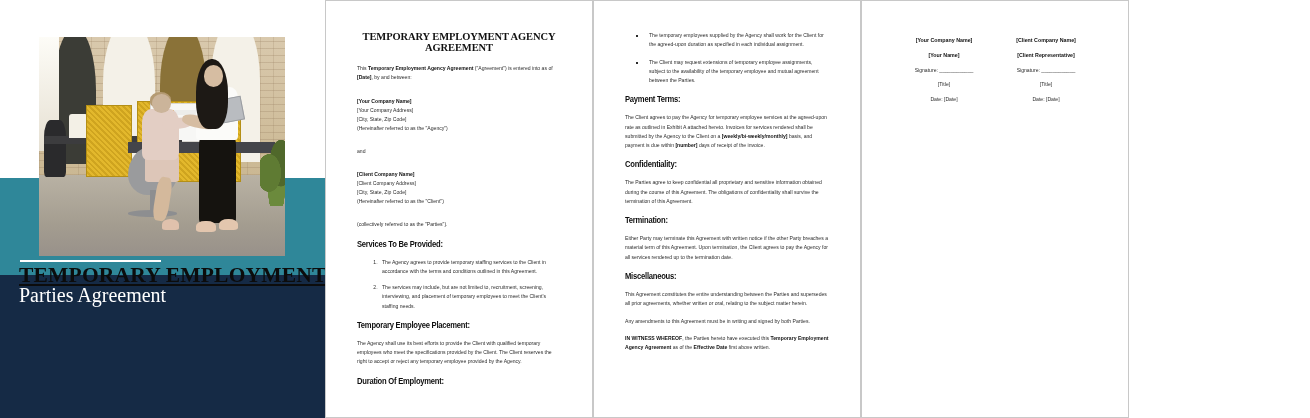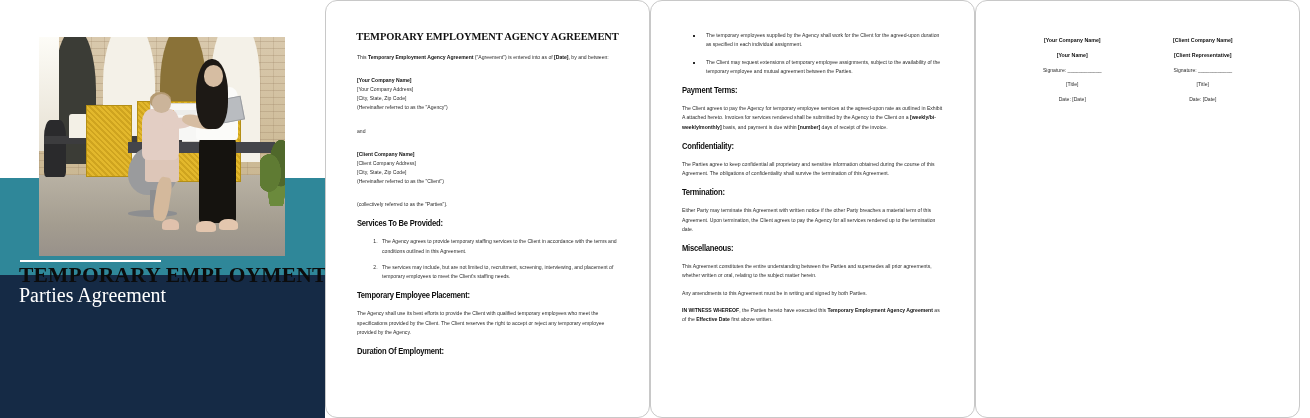--- a/index.html
+++ b/index.html
@@ -171,37 +171,37 @@
     position: absolute;
     left: 19px;
     top: 264px;
     font-family: "Liberation Serif", serif;
     font-size: 21.5px;
     font-weight: 700;
     letter-spacing: .2px;
     color: #0c0c0c;
     line-height: 1.04;
     white-space: nowrap;
+    text-decoration: underline;
   }
   .cover-subtitle {
     position: absolute;
     left: 19px;
     top: 285px;
     font-family: "Liberation Serif", serif;
     font-size: 20px;
     font-weight: 400;
     color: #ffffff;
     line-height: 1.05;
     white-space: nowrap;
   }
 
   
   #page-two, #page-three, #page-four {
-    width: 325px;
-    border-radius: 12px;
+    width: 268px;
   }
   .page-inner {
     padding: 30px 31px 0 31px;
     height: 100%;
   }
 
   .doc-title {
     font-family: "Liberation Serif", serif;
     font-size: 10.3px;
     font-weight: 700;

